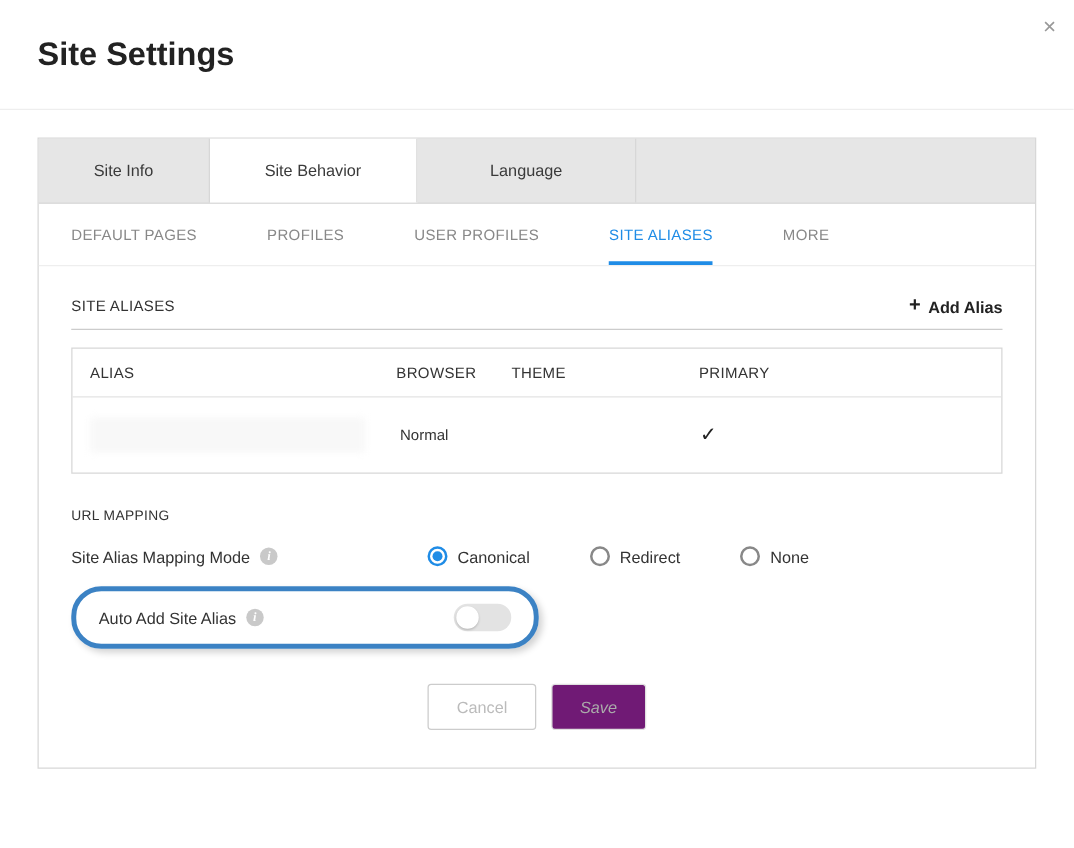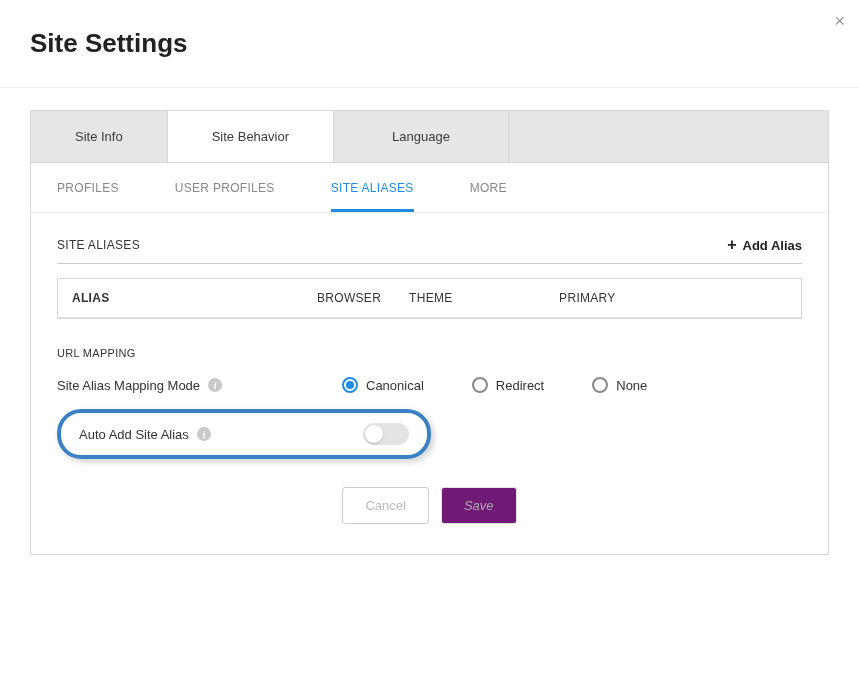--- a/index.html
+++ b/index.html
@@ -117,21 +117,21 @@
     border-bottom: 1px solid #e3e3e3;
   }
   .th, .td {
     padding: 12px 14px;
     font-size: 12px;
   }
   .th { color: #333; font-weight: 400; letter-spacing: 0.3px; }
   .trow {
     min-height: 60px;
   }
-  .col-alias   { flex: 0 0 245px; font-weight: bold; }
+  .col-alias   { flex: 0 0 245px; }
   .col-browser { flex: 0 0 90px; }
   .col-theme   { flex: 0 0 150px; }
   .col-primary { flex: 0 0 120px; }
   .alias-blur {
     width: 220px;
     height: 28px;
     background: #f8f8f8;
     filter: blur(3px);
     border-radius: 2px;
   }
@@ -270,20 +270,21 @@
   <div class="divider"></div>
 
   <div class="panel">
     <div class="tabs-primary">
       <div class="tab">Site Info</div>
       <div class="tab active">Site Behavior</div>
       <div class="tab lang">Language</div>
     </div>
 
     <div class="tabs-secondary">
+      <div class="stab">DEFAULT PAGES</div>
       <div class="stab">PROFILES</div>
       <div class="stab">USER PROFILES</div>
       <div class="stab active">SITE ALIASES</div>
       <div class="stab">MORE</div>
     </div>
 
     <div class="content">
       <div class="section-head">
         <span class="title">SITE ALIASES</span>
         <div class="add-alias">
@@ -292,20 +293,30 @@
         </div>
       </div>
 
       <div class="table">
         <div class="thead">
           <div class="th col-alias">ALIAS</div>
           <div class="th col-browser">BROWSER</div>
           <div class="th col-theme">THEME</div>
           <div class="th col-primary">PRIMARY</div>
         </div>
+        <div class="trow">
+          <div class="td col-alias">
+            <div class="alias-blur"></div>
+          </div>
+          <div class="td col-browser">Normal</div>
+          <div class="td col-theme"></div>
+          <div class="td col-primary">
+            <span class="check">✓</span>
+          </div>
+        </div>
       </div>
 
       <div class="url-mapping-title">URL MAPPING</div>
 
       <div class="row">
         <div class="label">
           <span>Site Alias Mapping Mode</span>
           <span class="info-icon">i</span>
         </div>
         <div class="radios">

